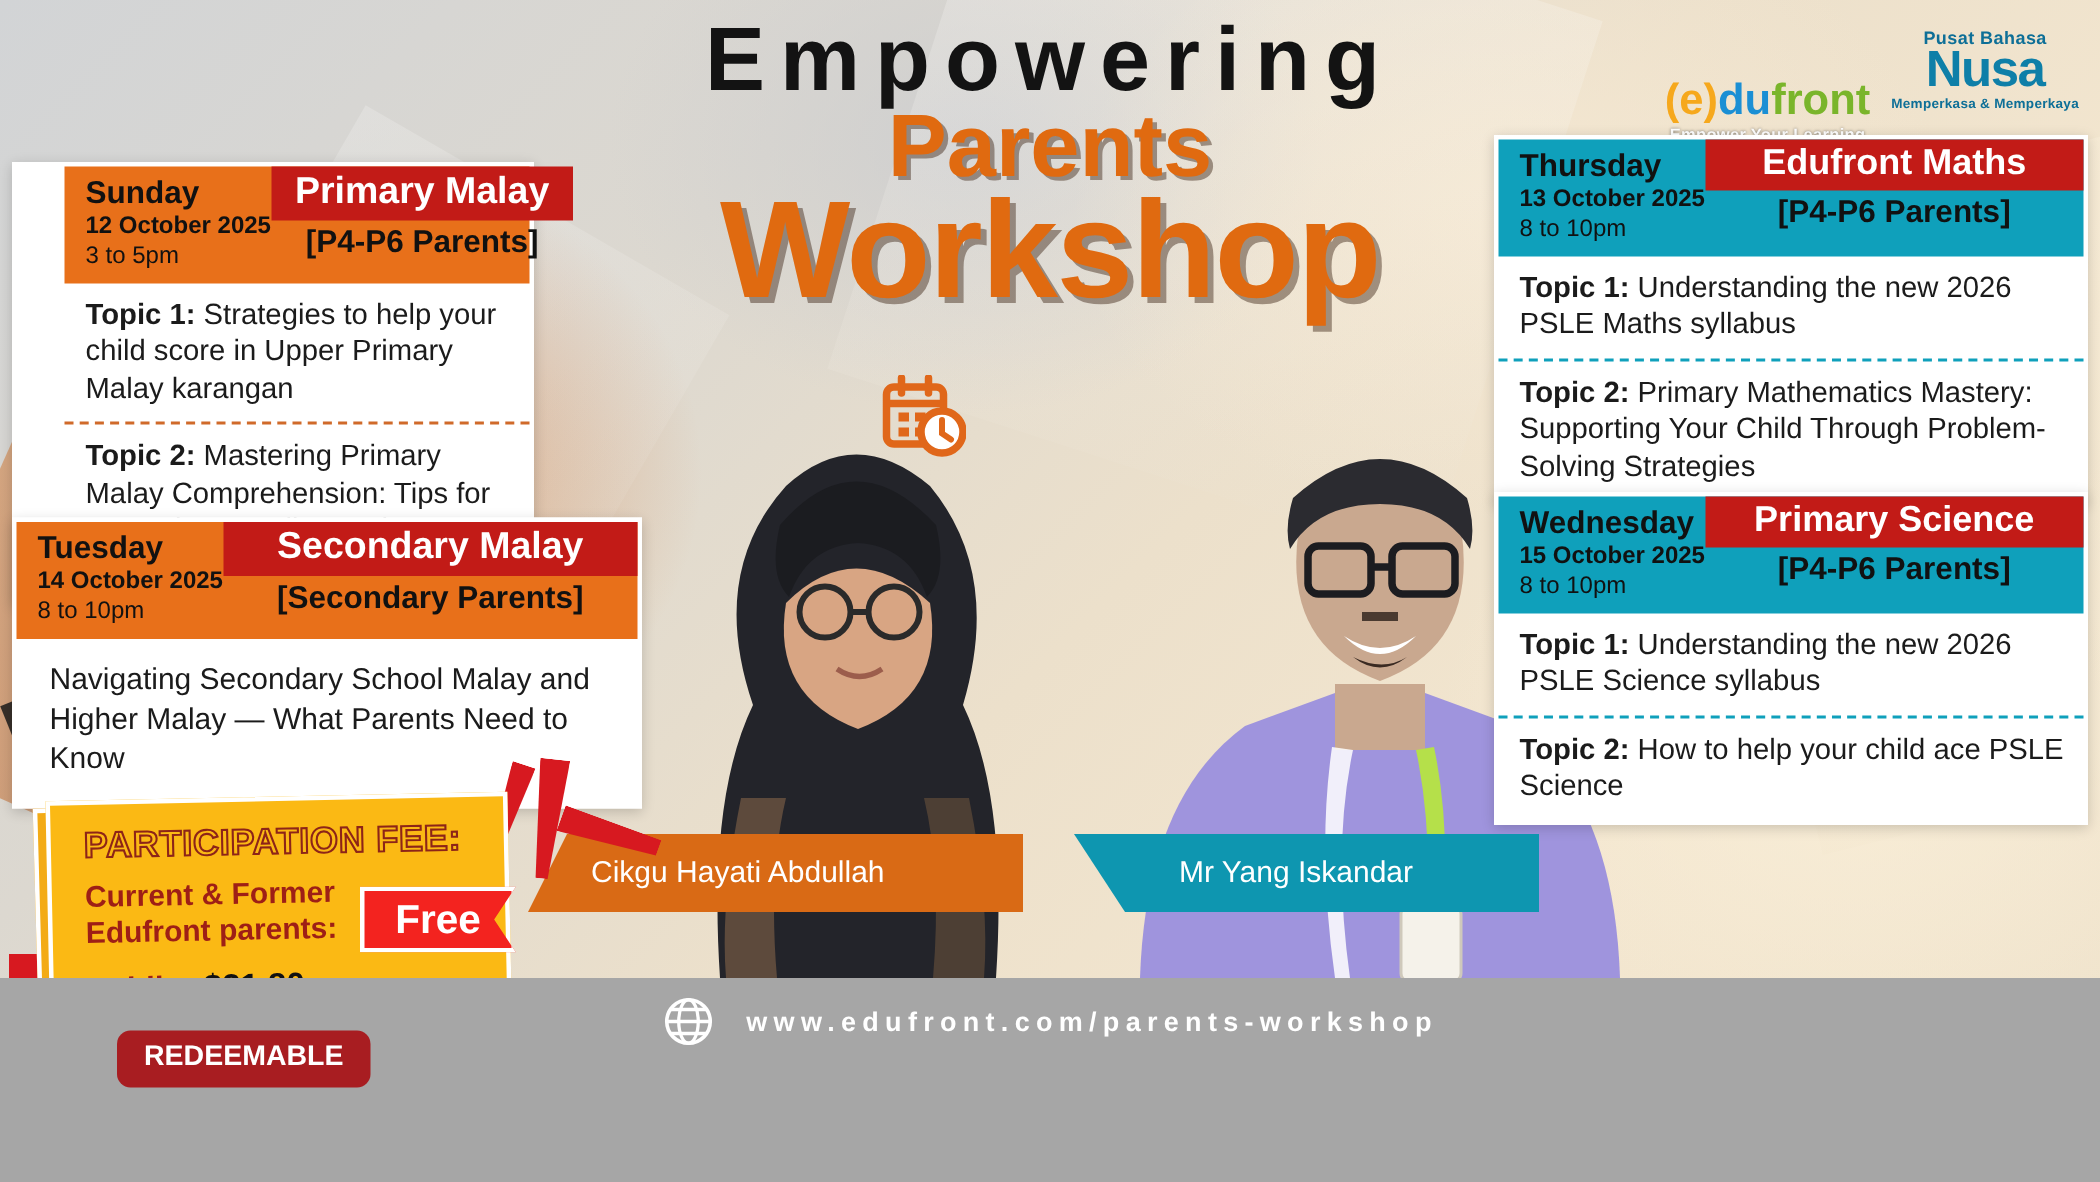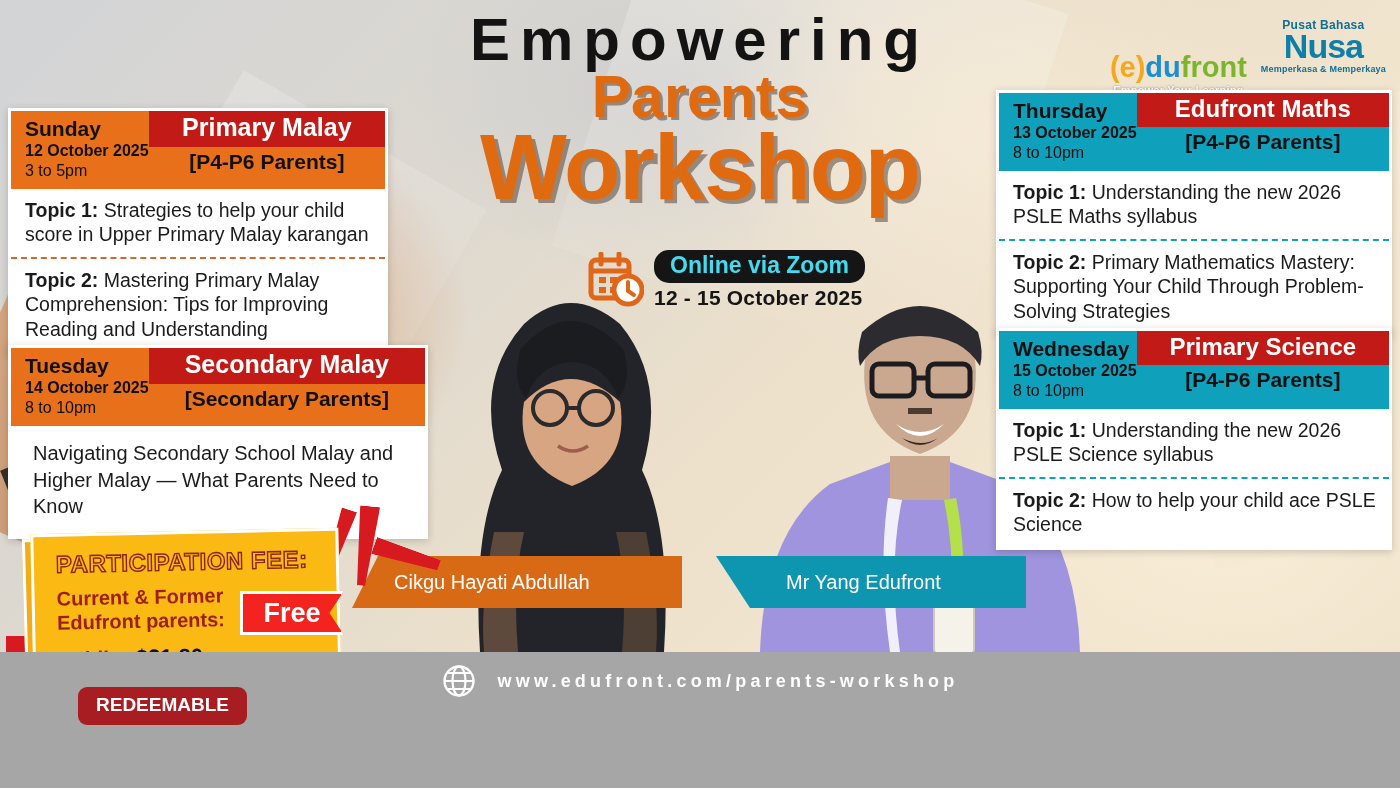--- a/index.html
+++ b/index.html
@@ -98,21 +98,21 @@
 
   .card-body { padding:0; }
   .topic-row { padding:9px 12px 10px 14px; }
   .topic-row + .topic-row { border-top:2px dashed #d06a2a; }
   .teal-card .topic-row + .topic-row { border-top:2px dashed #0fa0bb; }
   .topic-text { font-size:19.5px; color:#1b1b1b; line-height:1.25; }
   .topic-text b { font-weight:700; }
   .topic-plain { font-size:20px; color:#1b1b1b; line-height:1.33; padding:14px 14px 16px 22px; }
 
   
-  #card-primary-malay   { left:8px;   top:108px; width:380px; }
+  #card-primary-malay   { left:8px;   top:108px; width:348px;padding-left:32px; }
   #card-secondary-malay { left:8px;   top:345px; width:420px; }
   #card-primary-maths   { left:996px; top:90px;  width:396px; }
   #card-primary-science { left:996px; top:328px; width:396px; }
 
   #card-primary-maths .subject-tag,
   #card-primary-science .subject-tag { font-size:24px; }
 
   
   .zoom-block { position:absolute; left:588px; top:250px; display:flex; align-items:center; gap:10px; }
   .cal-icon { width:56px; height:56px; flex:0 0 auto; }
@@ -330,28 +330,24 @@
       <rect x="3" y="8" width="38" height="38" rx="5" fill="none" stroke="#e0671a" stroke-width="5"></rect>
       <path d="M3 19 h38" stroke="#e0671a" stroke-width="5"></path>
       <path d="M13 2 v10 M31 2 v10" stroke="#e0671a" stroke-width="5" stroke-linecap="round"></path>
       <rect x="11" y="25" width="7" height="6" fill="#e0671a"></rect>
       <rect x="22" y="25" width="7" height="6" fill="#e0671a"></rect>
       <rect x="11" y="35" width="7" height="6" fill="#e0671a"></rect>
       <rect x="22" y="35" width="7" height="6" fill="#e0671a"></rect>
       <circle cx="40" cy="38" r="14" fill="#fff" stroke="#e0671a" stroke-width="5"></circle>
       <path d="M40 30 v9 l6 4" stroke="#e0671a" stroke-width="4" fill="none" stroke-linecap="round"></path>
     </svg>
-    <div class="zoom-texts">
-      <div class="zoom-pill">Online via Zoom</div>
-      <div class="zoom-dates">12 - 15 October 2025</div>
-    </div>
   </div>
 
   <div class="speaker" id="speaker-hayati">Cikgu Hayati Abdullah</div>
-  <div class="speaker" id="speaker-yang">Mr Yang Edufront</div>
+  <div class="speaker" id="speaker-yang">Mr Yang Iskandar</div>
 
   <div class="ray r1"></div>
   <div class="ray r2"></div>
   <div class="ray r3"></div>
   <div class="ray r4"></div>
 
   <div class="fee-wrap">
     <div class="fee-back"></div>
     <div class="fee-tri"></div>
     <div class="fee-card">

